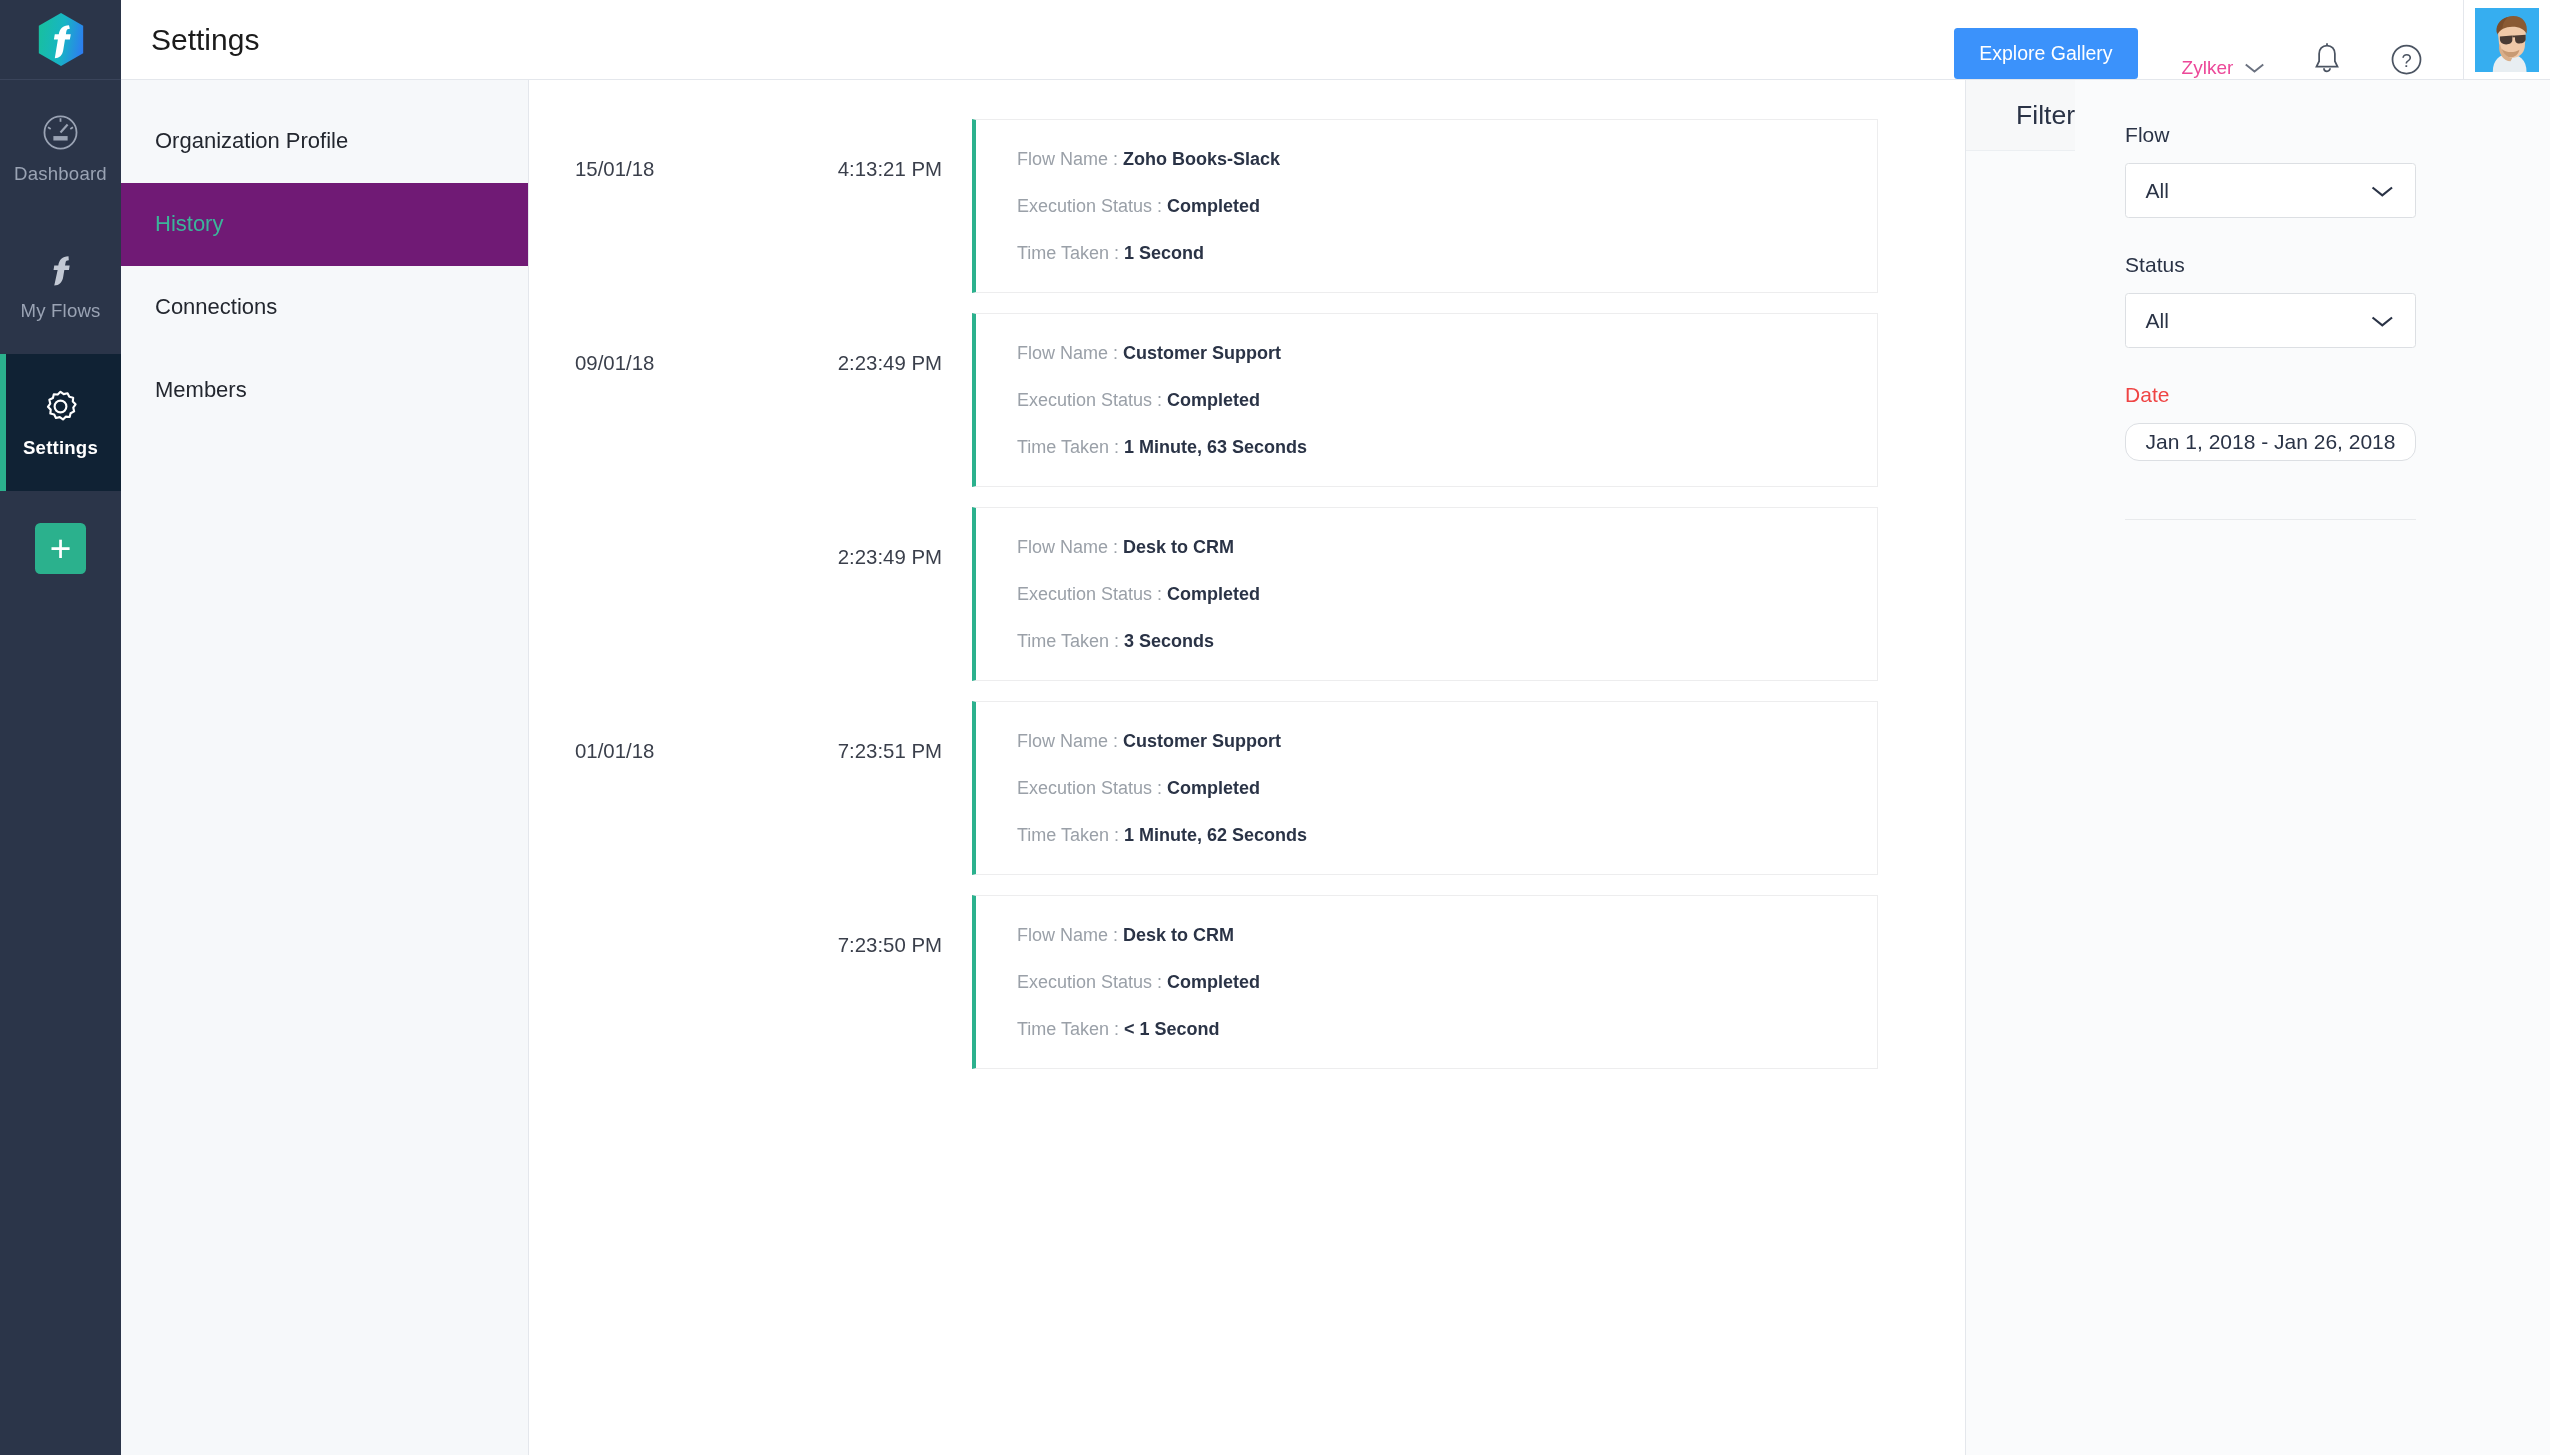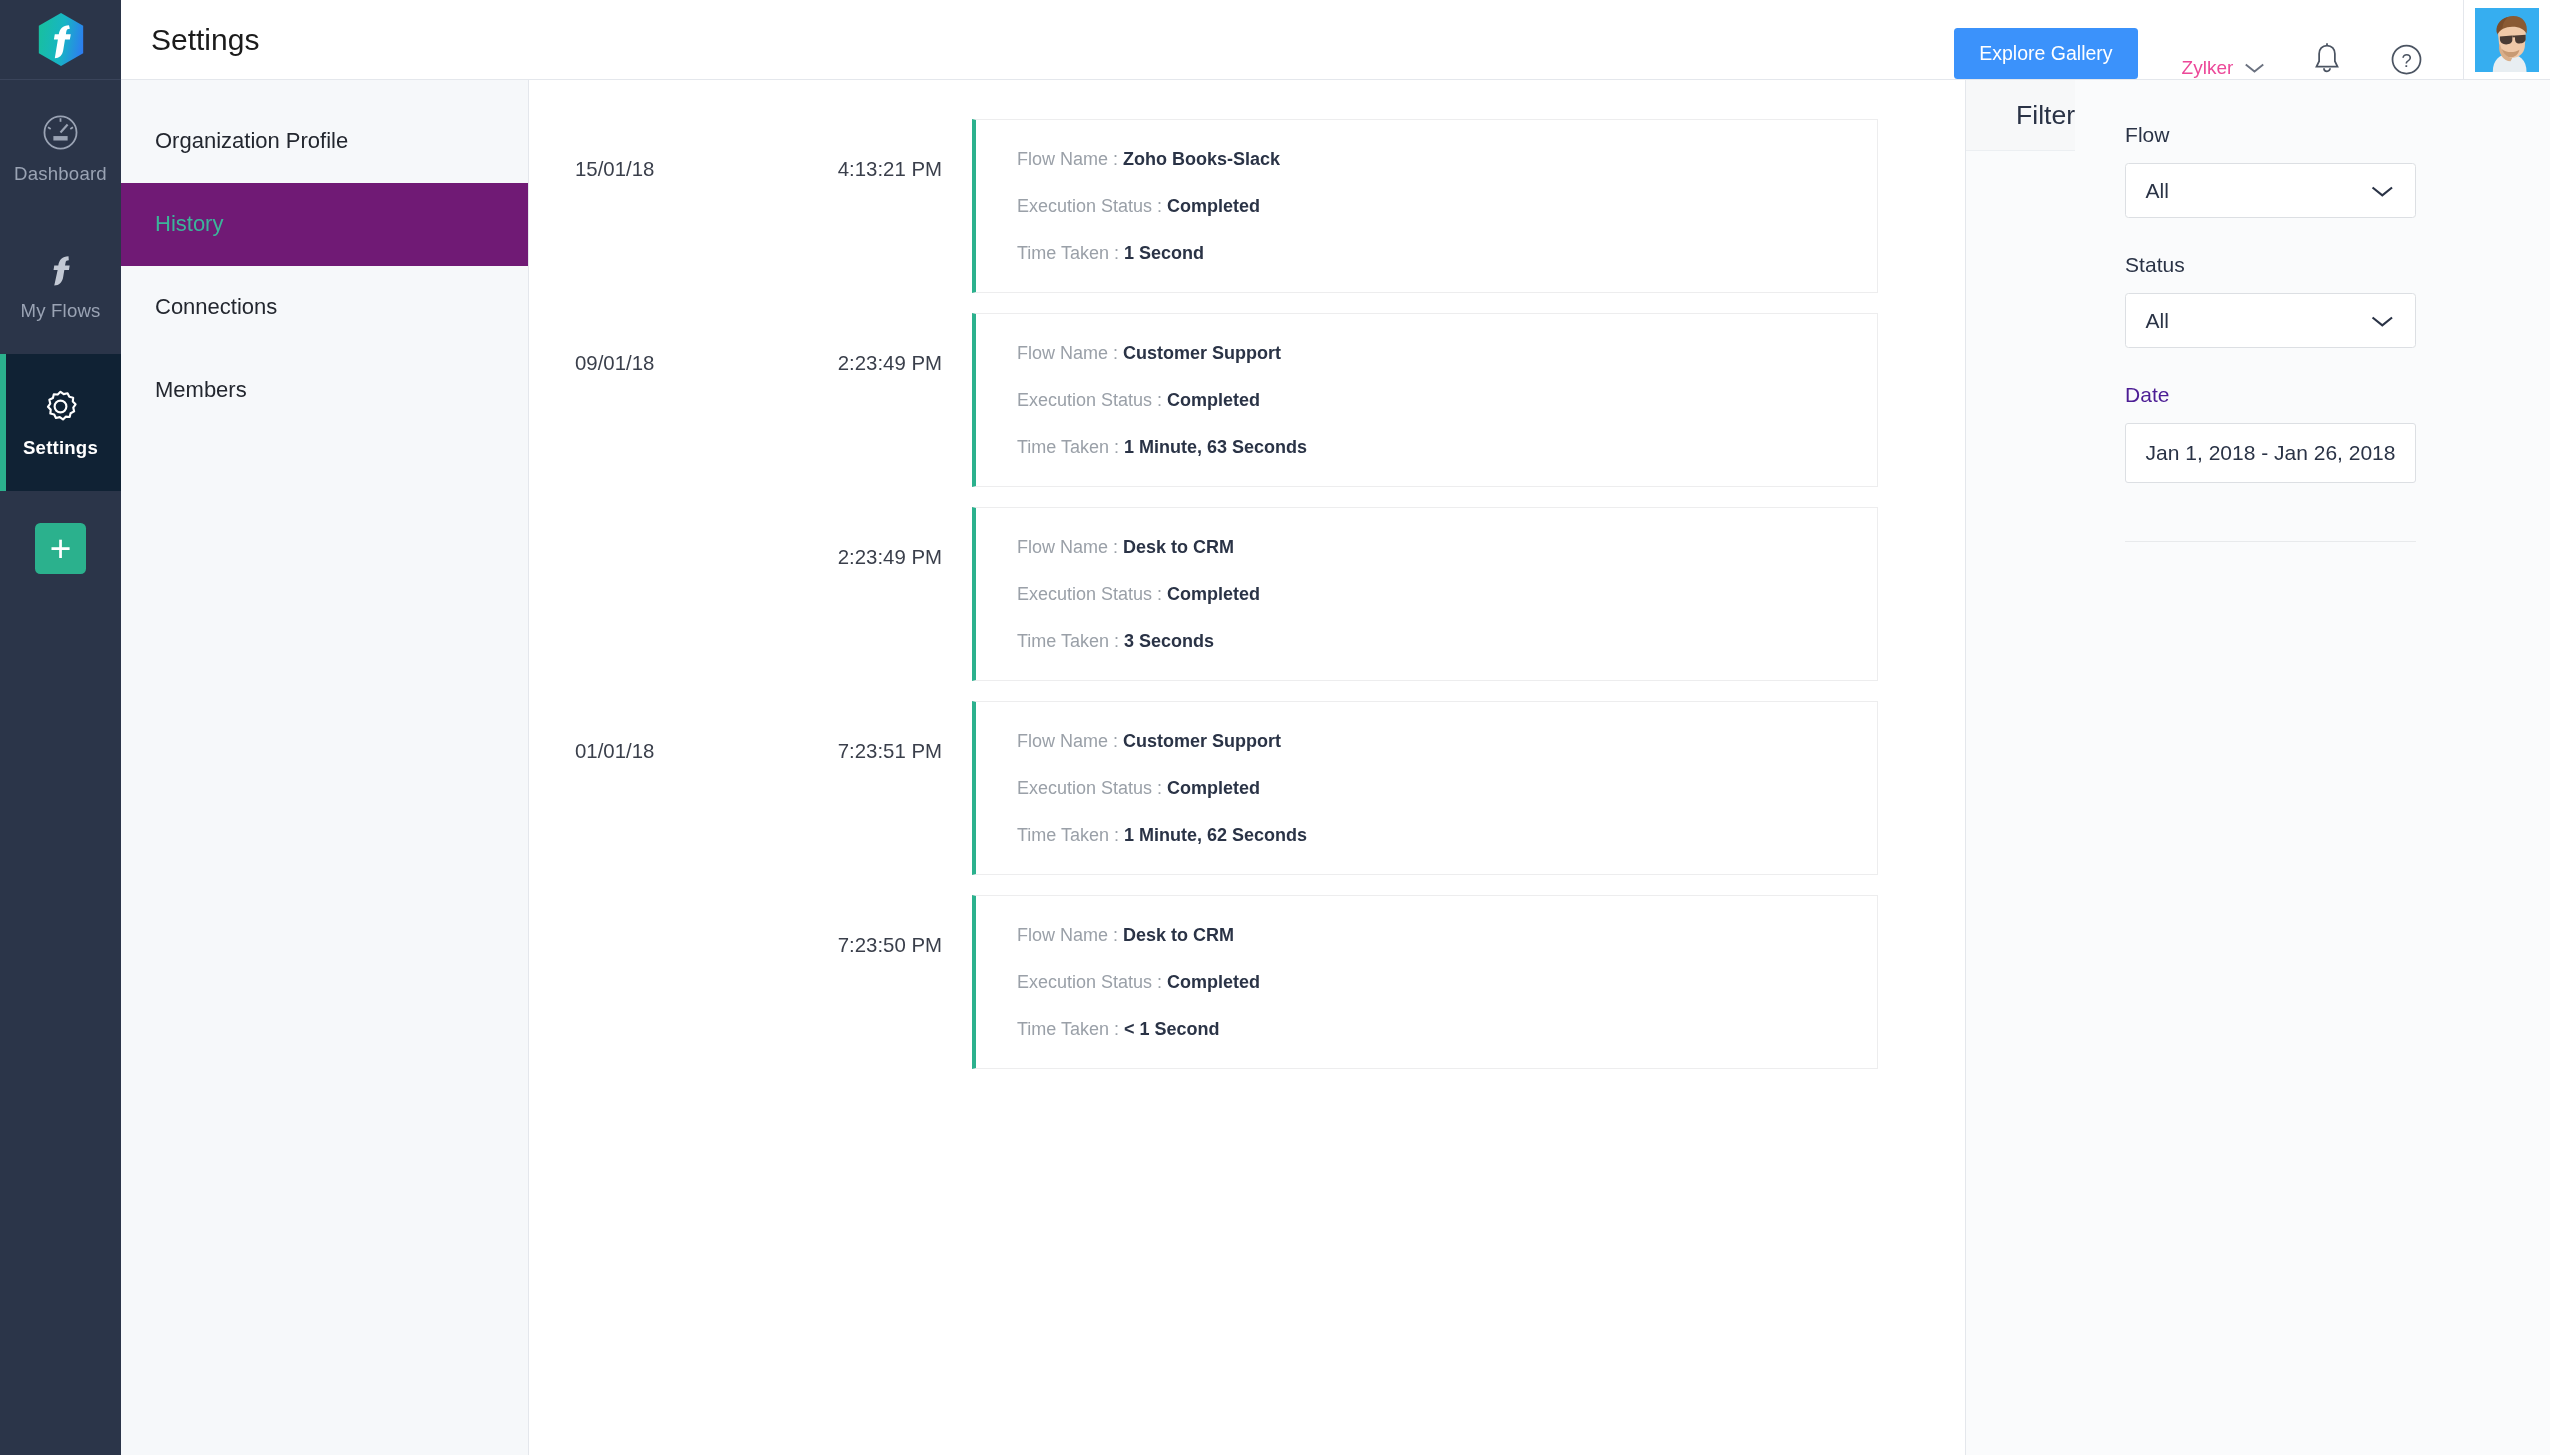--- a/index.html
+++ b/index.html
@@ -164,33 +164,33 @@
     border-bottom: 0.9px solid #eceff2;
     display: flex; align-items: center;
     padding-left: 50px;
     background: #f7f8f9;
   }
   .filter-title { font-size: 26.6px; color: #2a3346; }
   .filter-body { padding: 43px 50px 0 50px; }
   .field-label {
     font-size: 21px; color: #2a3346; margin-bottom: 16px;
   }
-  .field-label.muted { color: #4c1d95; }
+  .field-label.muted { color: #ef4444; }
   .select-box {
     height: 55px; background: #ffffff;
     border: 0.9px solid #dcdfe3; border-radius: 3.5px;
     display: flex; align-items: center;
     padding: 0 19.5px 0 19.5px;
     font-size: 21px; color: #2a3346;
     cursor: pointer; margin-bottom: 35px;
   }
   .select-box .sel-chev { margin-left: auto; }
   .date-box {
-    height: 60px; background: #ffffff;
-    border: 0.9px solid #dcdfe3; border-radius: 3px;
+    height: 38px; background: #ffffff;
+    border: 0.9px solid #dcdfe3; border-radius: 14px;
     display: flex; align-items: center;
     padding: 0 19.5px;
     font-size: 21px; color: #2a3346;
     cursor: pointer;
   }
   .filter-divider {
     margin-top: 58px;
     height: 0.9px; background: #e8eaec;
   }
 </style>

